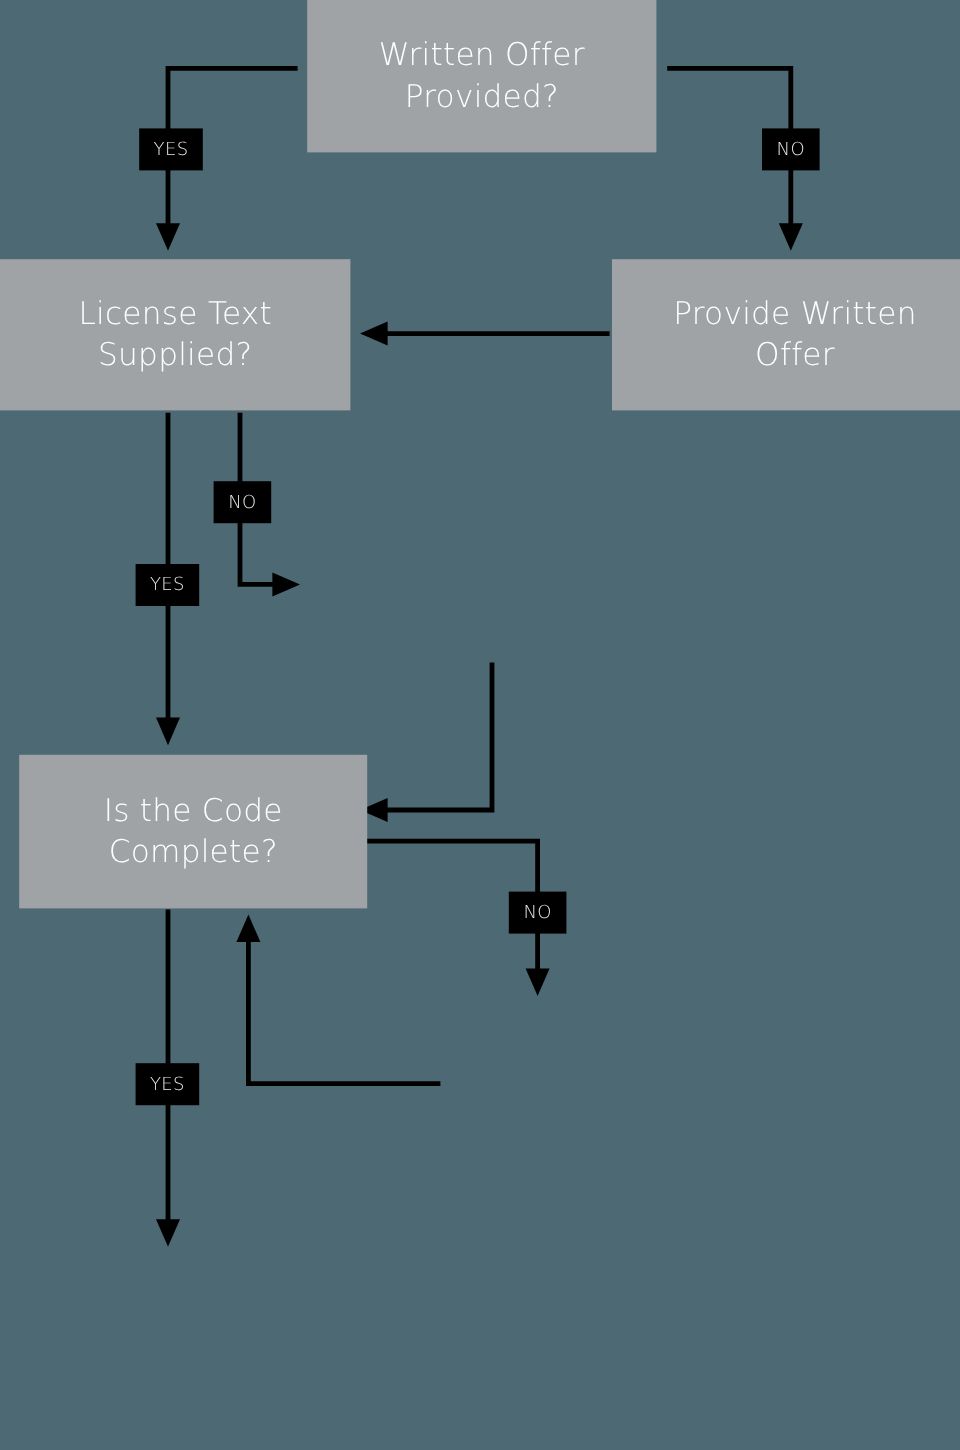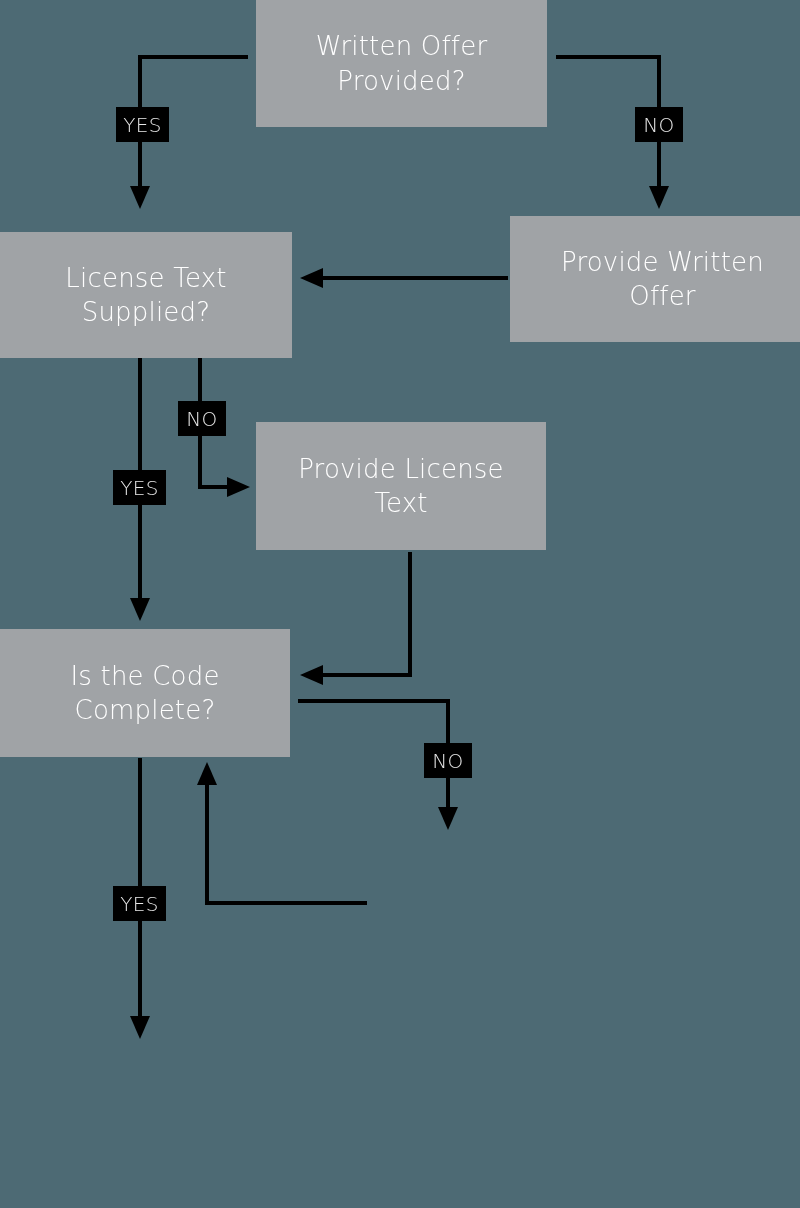--- a/index.html
+++ b/index.html
@@ -44,21 +44,21 @@
   .node-label {
     display: block;
     width: 100%;
   }
   .edge-label {
     position: absolute;
     background: #000000;
     color: #e8e8e8;
     font-family: "DejaVu Sans", sans-serif;
     font-weight: 300;
-    font-size: 20px;
+    font-size: 15px;
     line-height: 1;
     display: flex;
     align-items: center;
     justify-content: center;
     box-sizing: border-box;
     letter-spacing: 0.3px;
   }
   svg.edges {
     position: absolute;
     left: 0;
@@ -128,33 +128,30 @@
     <g>
       <path d="M140,758 L140,1022"></path>
       <polygon points="140,1039 130,1016 150,1016"></polygon>
     </g>
   </svg>
 
   <div class="node decision" style="left:256px; top:0px; width:291px; height:127px;">
     <span class="node-label">Written Offer<br>Provided?</span>
   </div>
 
-  <div class="node decision" style="left:0px; top:232px; width:292px; height:126px;">
+  <div class="node decision" style="left:0px; top:216px; width:292px; height:126px;">
     <span class="node-label">License Text<br>Supplied?</span>
   </div>
 
   <div class="node process" style="left:510px; top:216px; width:305px; height:126px;">
     <span class="node-label">Provide Written<br>Offer</span>
   </div>
 
-  <div class="node process" style="left:256px; top:422px; width:290px; height:128px;">
-    <span class="node-label">Provide License<br>Text</span>
-  </div>
 
-  <div class="node decision" style="left:0px; top:629px; width:290px; height:128px;">
+  <div class="node decision" style="left:16px; top:629px; width:290px; height:128px;">
     <span class="node-label">Is the Code<br>Complete?</span>
   </div>
 
 
 
   <div class="edge-label" style="left:116px; top:107px; width:53px; height:35px;">YES</div>
 
   <div class="edge-label" style="left:635px; top:107px; width:48px; height:35px;">NO</div>
 
   <div class="edge-label" style="left:178px; top:401px; width:48px; height:35px;">NO</div>

